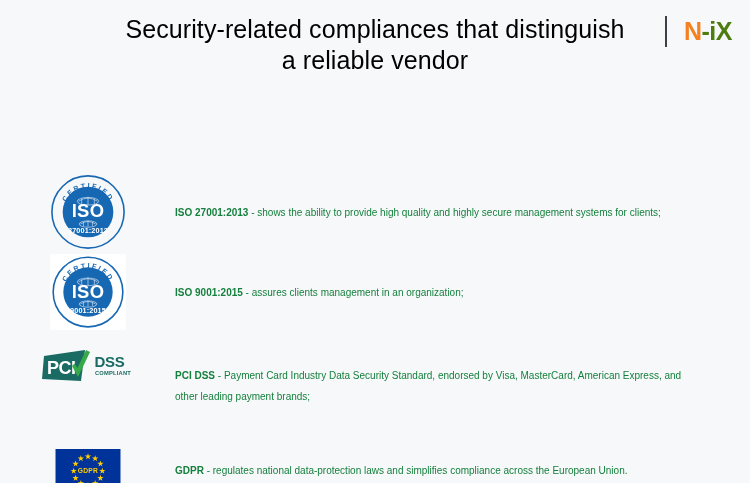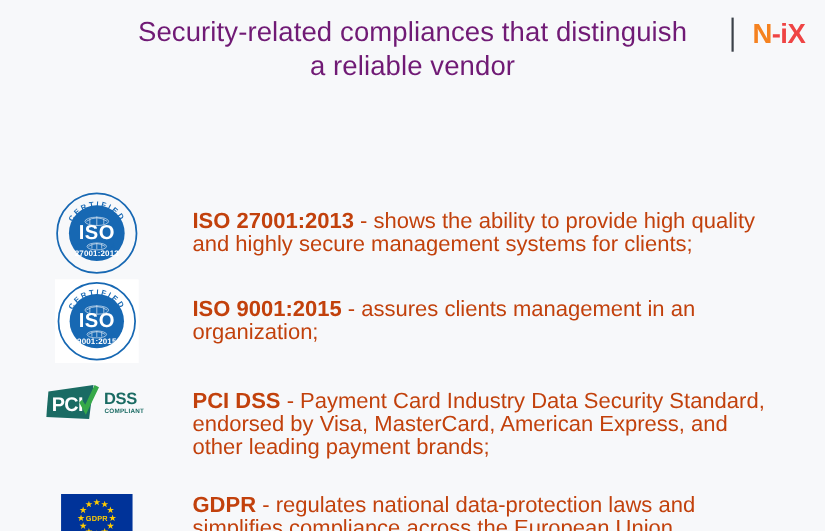--- a/index.html
+++ b/index.html
@@ -24,21 +24,21 @@
   }
   .title {
     position: absolute;
     left: 120px;
     top: 14px;
     width: 510px;
     text-align: center;
     font-size: 25px;
     line-height: 31px;
     font-weight: 400;
-    color: #701a75;
+    color: #000000;
     letter-spacing: .1px;
   }
   .brand {
     position: absolute;
     right: 18px;
     top: 15px;
     display: flex;
     align-items: center;
     height: 32px;
   }
@@ -48,21 +48,21 @@
     background: #3b4148;
     margin-right: 17px;
   }
   .brand-logo {
     font-size: 25px;
     font-weight: 700;
     letter-spacing: -0.5px;
     white-space: nowrap;
   }
   .brand-logo .n { color: #f58220; }
-  .brand-logo .ix { color: #ef4444; }
+  .brand-logo .ix { color: #4d7c0f; }
 
   
   .rows {
     position: relative;
   }
   .row {
     position: absolute;
     left: 0;
     width: 750px;
     display: flex;
@@ -70,23 +70,23 @@
   }
   .badge-cell {
     width: 175px;
     flex: 0 0 175px;
     display: flex;
     justify-content: center;
     align-items: center;
   }
   .desc {
     flex: 1 1 auto;
-    font-size: 20px;
+    font-size: 10px;
     line-height: 21px;
-    color: #c2410c;
+    color: #15803d;
     padding-right: 45px;
   }
   .desc b {
     font-weight: 700;
   }
 
   .row-iso27001 { top: 92px; height: 76px; }
   .row-iso9001  { top: 172px; height: 76px; }
   .row-pci      { top: 260px; height: 52px; }
   .row-gdpr     { top: 363px; height: 50px; }

